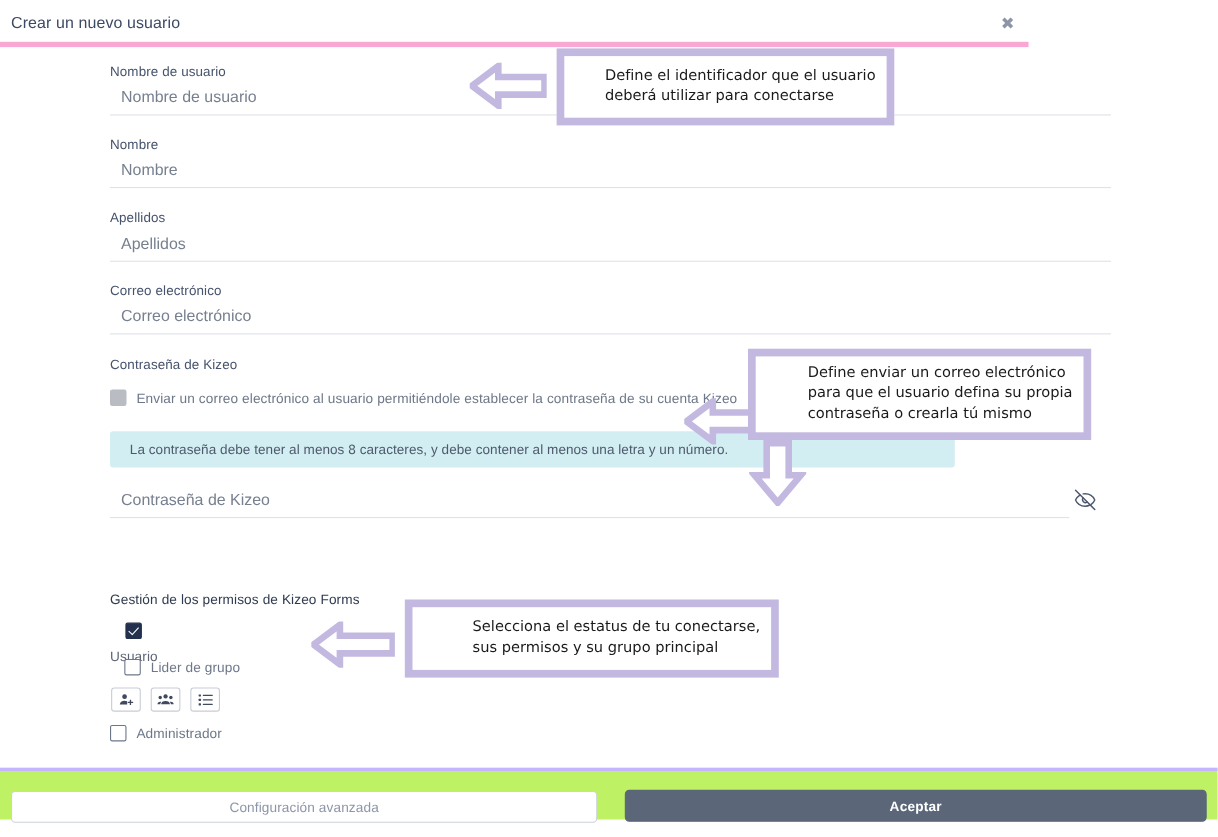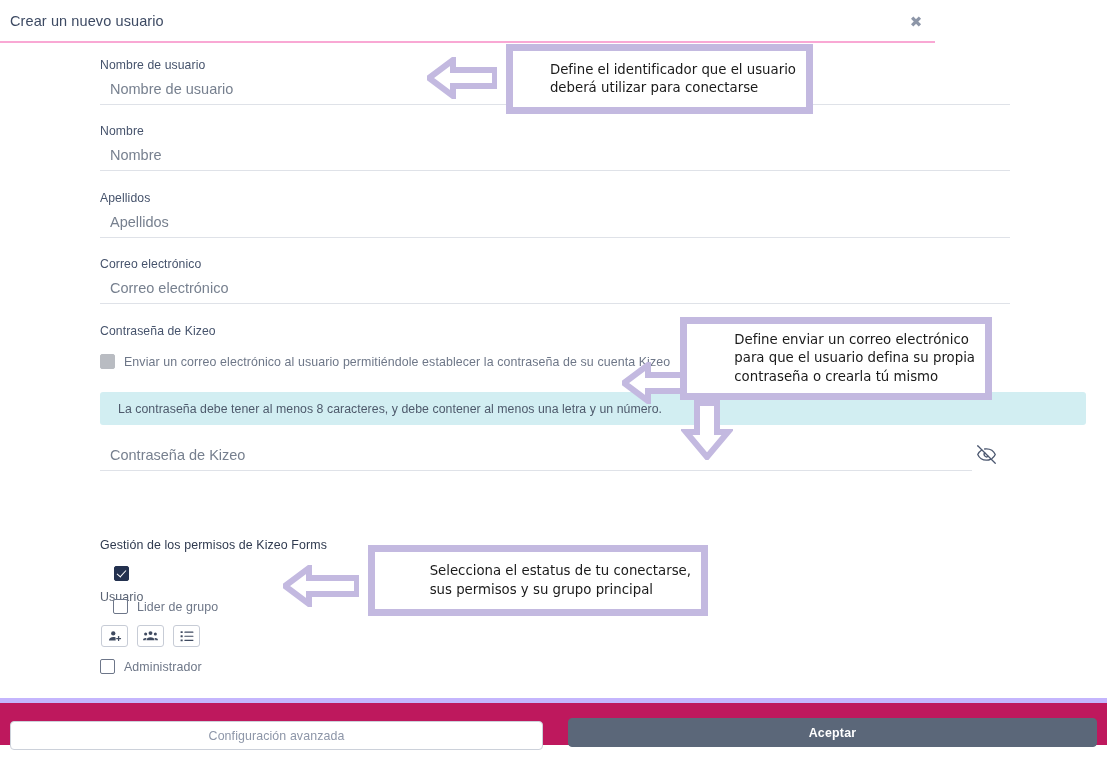--- a/index.html
+++ b/index.html
@@ -18,21 +18,21 @@
     color: #2f3a4f;
     -webkit-font-smoothing: antialiased;
   }
 
   
   .modal-header {
     position: absolute;
     left: 0; top: 0;
     width: 935px;
     height: 43px;
-    border-bottom: 2px solid #f9a8d4;
+    border-bottom: 5px solid #f9a8d4;
     background: #fff;
   }
   .modal-title {
     position: absolute;
     left: 10px;
     top: 13px;
     font-size: 14.5px;
     color: #3d4a63;
     letter-spacing: .1px;
     white-space: nowrap;
@@ -156,21 +156,21 @@
     letter-spacing: .1px;
     white-space: nowrap;
   }
   .cb-label.dark { color: #5c6575; }
 
   
   .alert-info {
     position: absolute;
     left: 100px;
     top: 392px;
-    width: 986px;
+    width: 768px;
     height: 33px;
     background: #d2eef2;
     border-radius: 3px;
     display: flex;
     align-items: center;
     padding-left: 18px;
     font-size: 12.3px;
     color: #4e5a6c;
     letter-spacing: .05px;
   }
@@ -198,22 +198,22 @@
   }
   .icon-btn svg { display: block; }
 
   
   .modal-footer {
     position: absolute;
     left: 0;
     top: 698px;
     width: 1107px;
     height: 47px;
-    border-top: 5px solid #c4b5fd;
-    background: #be185d;
+    border-top: 3px solid #c4b5fd;
+    background: #bef264;
   }
   .btn-advanced {
     position: absolute;
     left: 10px;
     top: 18px;
     width: 533px;
     height: 29px;
     background: #fff;
     border: 1px solid #ccd1da;
     border-radius: 4px;

